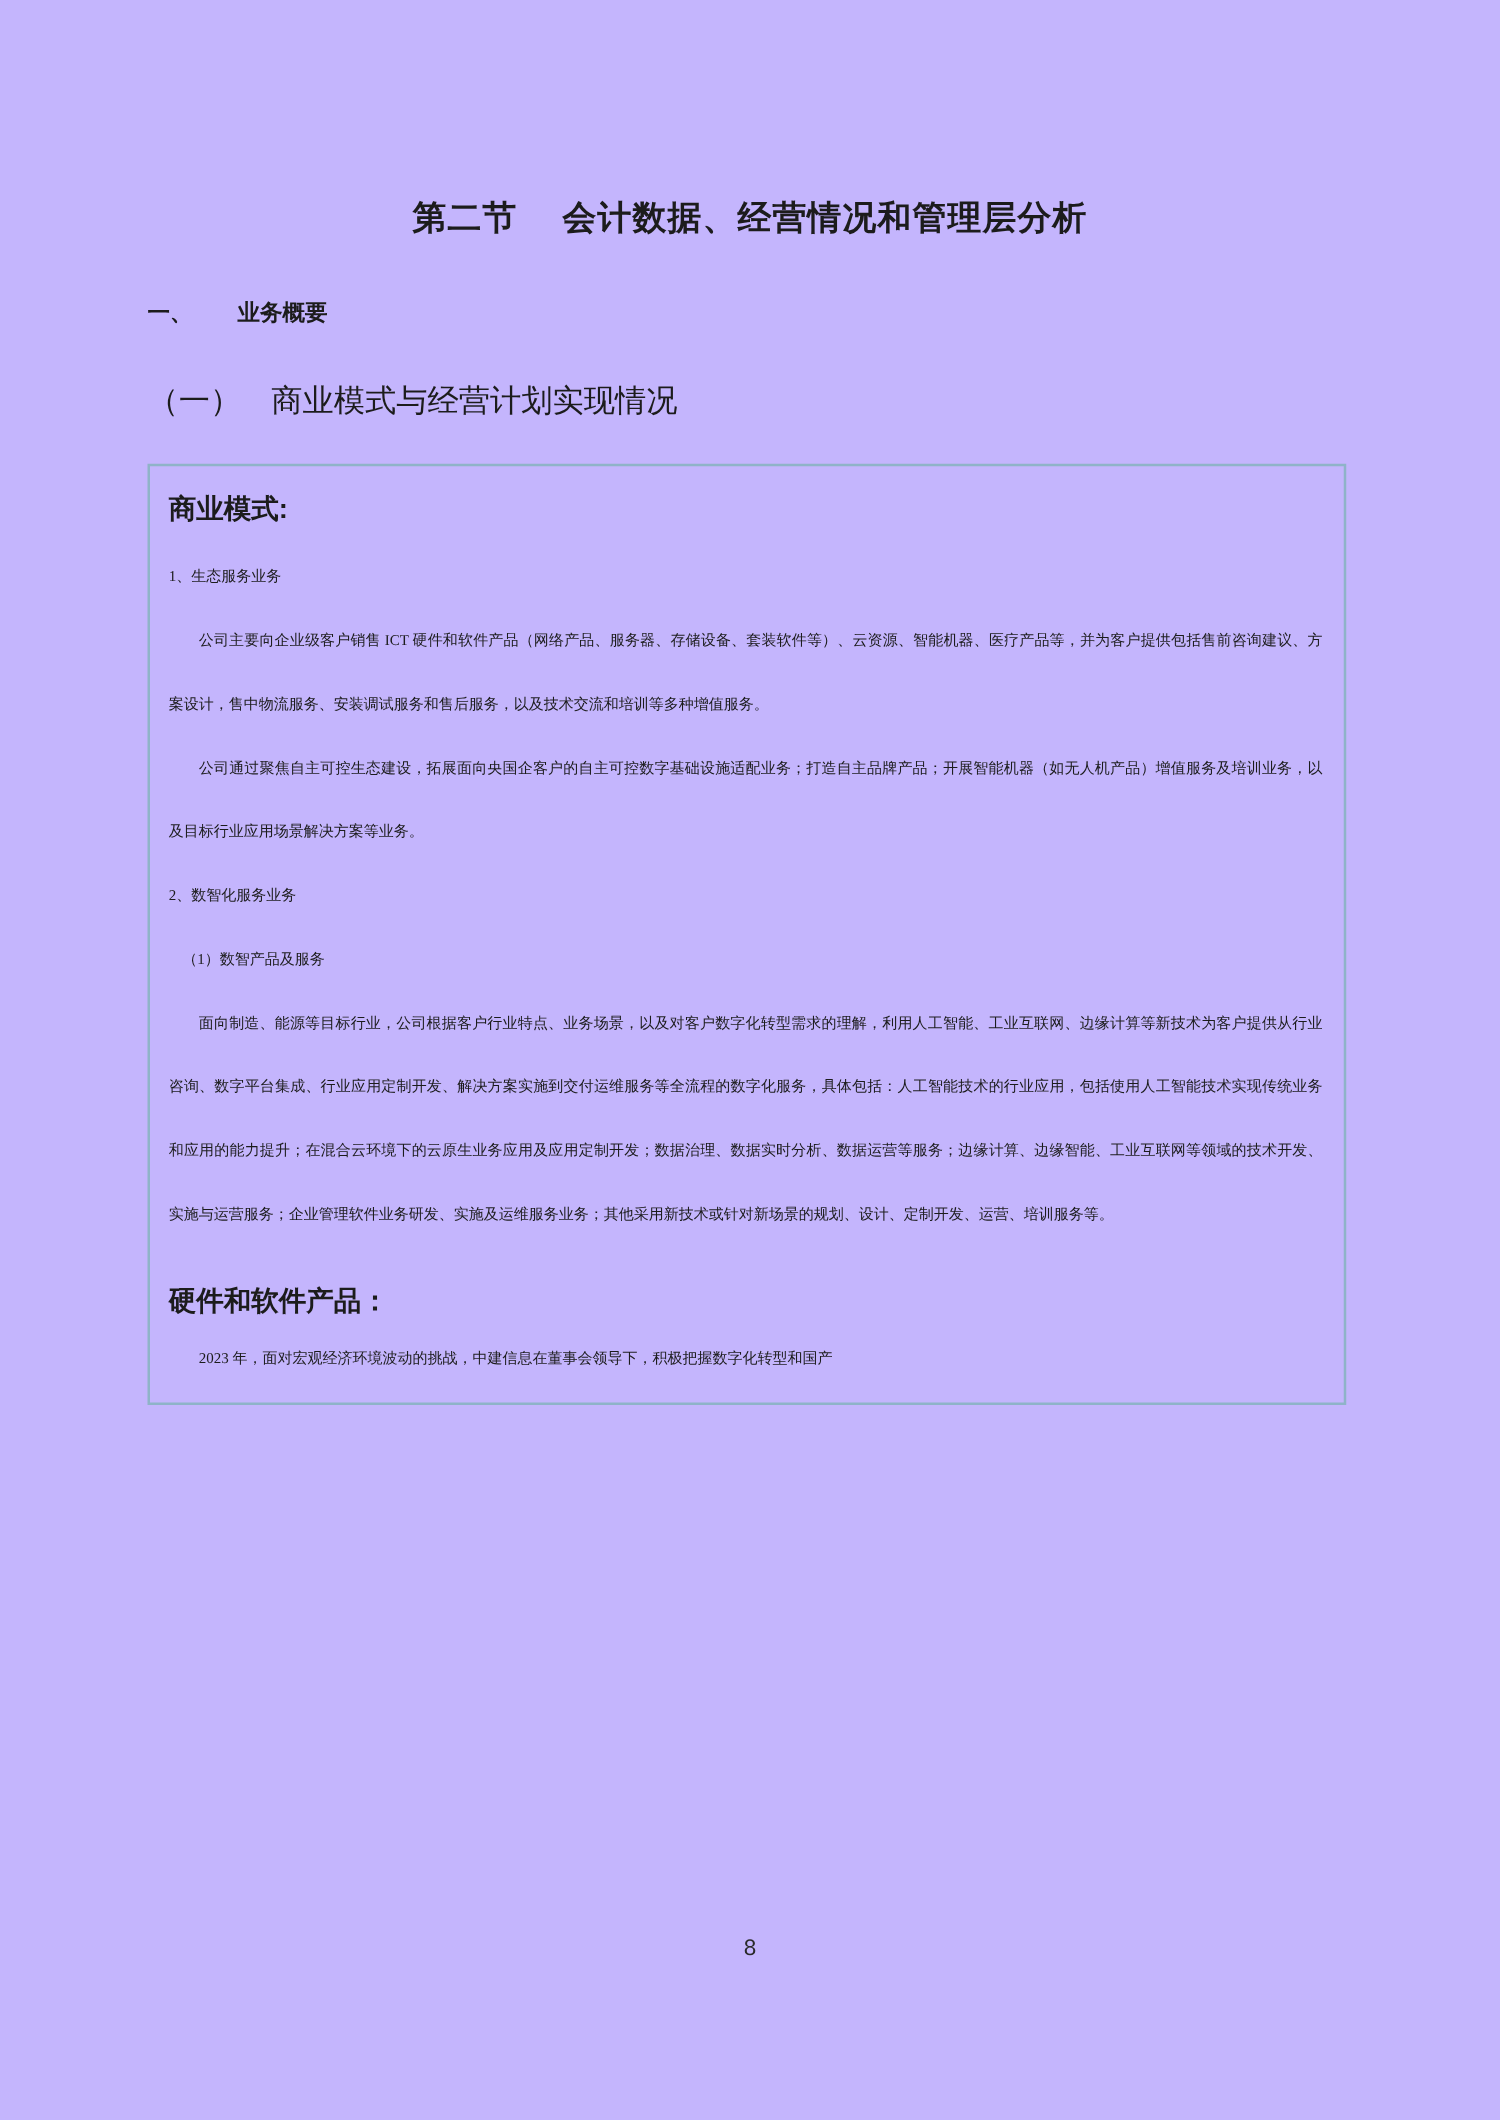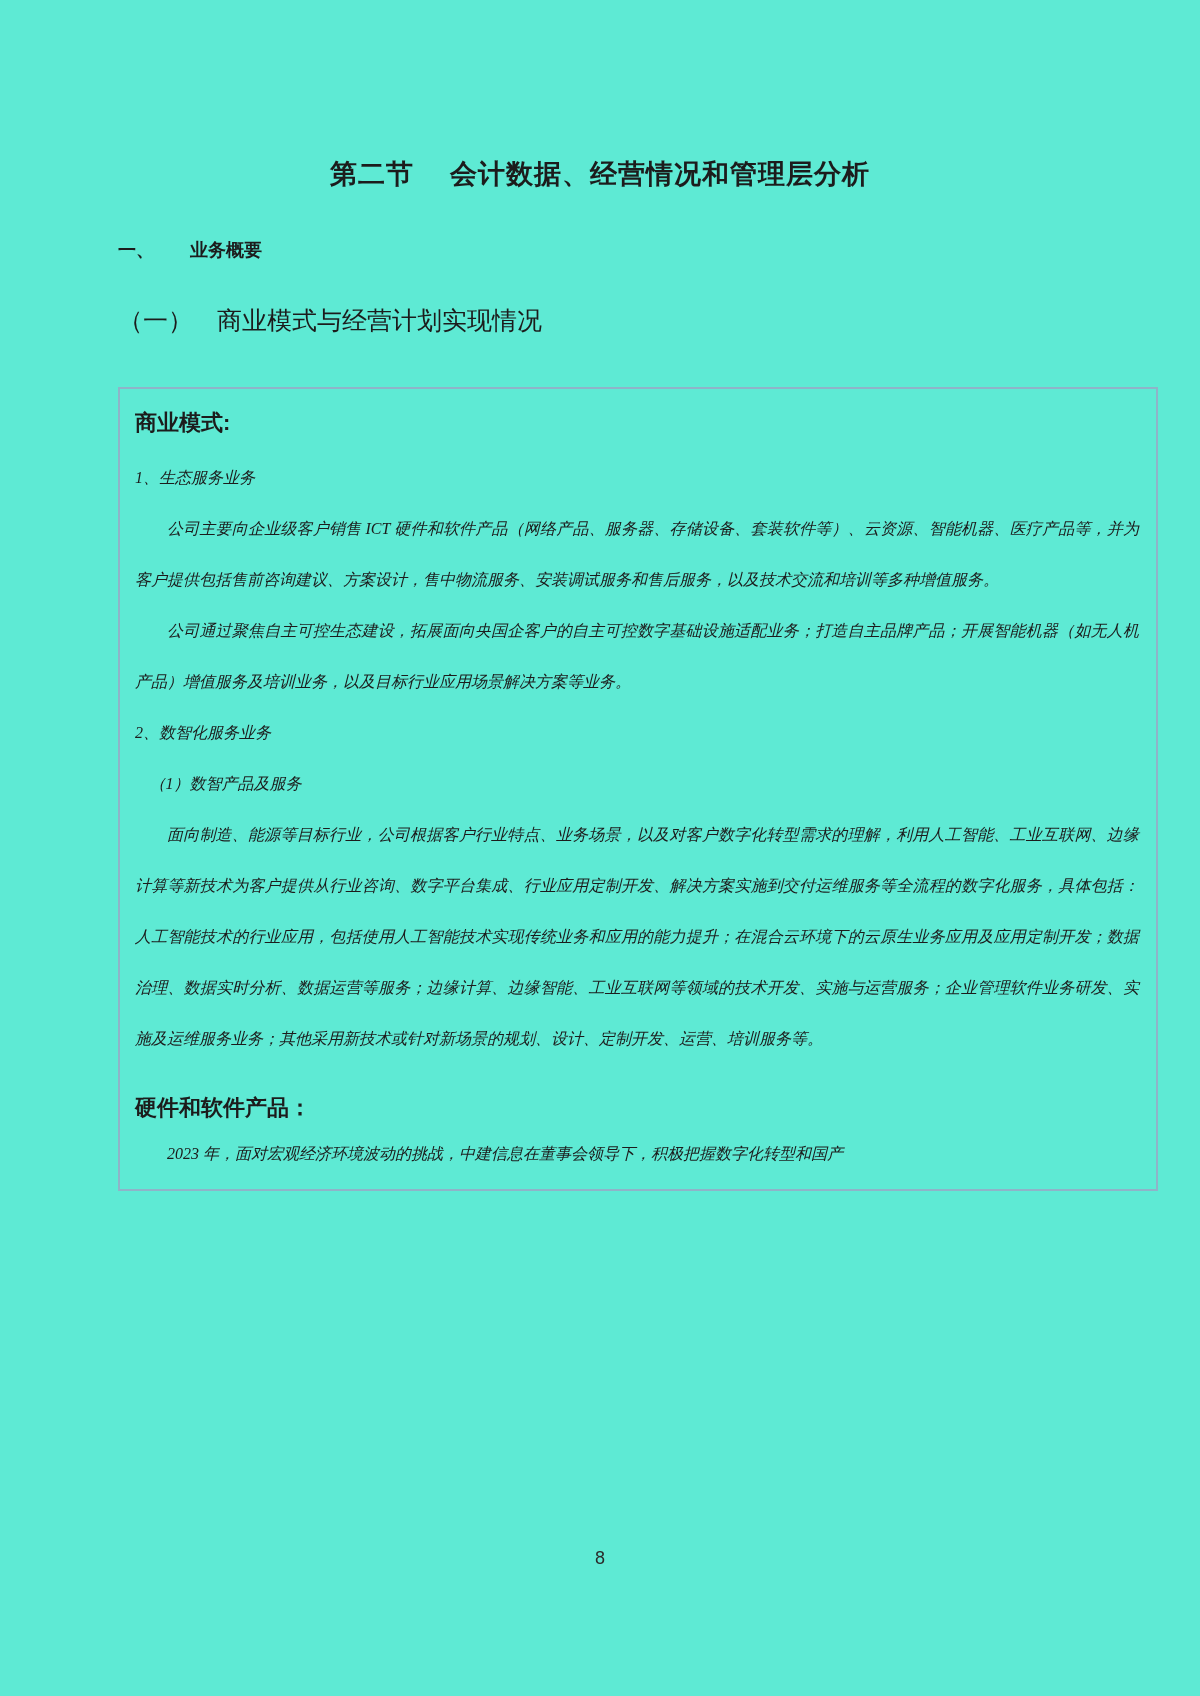--- a/index.html
+++ b/index.html
@@ -4,21 +4,21 @@
 <style>
   html, body {
     margin: 0;
     padding: 0;
     background: #ffffff;
   }
   .page {
     position: relative;
     width: 1200px;
     height: 1696px;
-    background: #5eead4;
+    background: #c4b5fd;
     color: #1c1c1c;
     overflow: hidden;
   }
   .doc-title {
     padding-top: 156px;
     text-align: center;
     font-family: "Liberation Sans", "DejaVu Sans", sans-serif;
     font-weight: bold;
     font-size: 27px;
     letter-spacing: 1px;
@@ -33,42 +33,41 @@
   .sec-heading .gap2 { margin-left: 36px; }
   .subsec-heading {
     margin: 42px 0 0 118px;
     font-family: "Liberation Sans", "DejaVu Sans", sans-serif;
     font-weight: normal;
     font-size: 25px;
   }
   .subsec-heading .gap2 { margin-left: 24px; }
   .content-box {
     box-sizing: border-box;
-    margin: 50px 0 0 118px;
-    width: 1040px;
+    margin: 34px 0 0 118px;
+    width: 959px;
     border: 2px solid #8fb3c8;
     padding: 12px 17px 10px 15px;
   }
   .box-heading {
     font-family: "Liberation Sans", "DejaVu Sans", sans-serif;
     font-weight: bold;
     font-size: 22px;
     line-height: 1.3;
     margin: 8px 0 14px 0;
   }
   .plan-heading {
     margin-top: 30px;
     margin-bottom: 6px;
   }
   .list-item, .para {
     font-family: "Liberation Serif", "DejaVu Serif", serif;
-    font-size: 16px;
+    font-size: 12px;
     line-height: 51px;
     margin: 0;
-    font-style: italic;
   }
   .para {
     text-align: justify;
     text-indent: 2em;
   }
   .sub-item {
     text-indent: 0.9em;
   }
   .page-footer {
     position: absolute;

